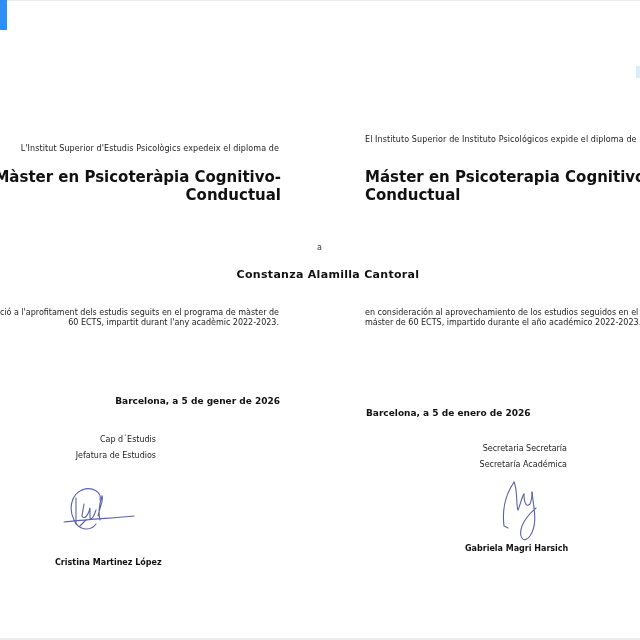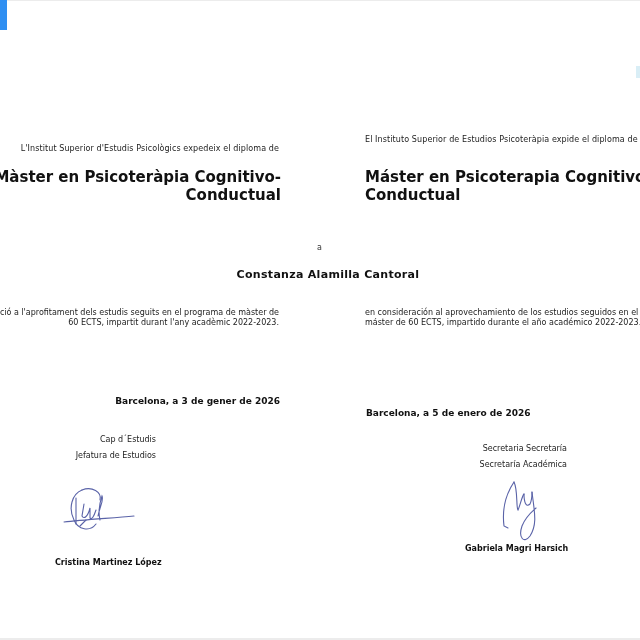--- a/index.html
+++ b/index.html
@@ -86,42 +86,42 @@
 <div class="abs title" style="right:359px; top:168px; text-align:right;">
   <div>Màster en Psicoteràpia Cognitivo-</div>
   <div>Conductual</div>
 </div>
 
 <div class="abs body-text" style="right:361px; top:308px; text-align:right;">
   <div>En consideració a l'aprofitament dels estudis seguits en el programa de màster de</div>
   <div>60 ECTS, impartit durant l'any acadèmic 2022-2023.</div>
 </div>
 
-<div class="abs date" style="right:360px; top:396px;">Barcelona, a 3 de gener de 2026</div>
+<div class="abs date" style="right:360px; top:396px;">Barcelona, a 5 de gener de 2026</div>
 
 <div class="abs role" style="left:56px; width:100px; top:432px; text-align:right;">
   <div>Cap d´Estudis</div>
   <div class="it">Jefatura de Estudios</div>
 </div>
 
 <div class="abs sig" style="left:62px; top:486px;">
   <svg width="74" height="50" viewBox="0 0 74 50" fill="none" stroke="#5a63a8" stroke-width="1.1" stroke-linecap="round">
     <path d="M20 4 C10 8 6 22 12 34 C16 44 28 46 34 38"></path>
     <path d="M20 4 C30 0 40 6 38 14"></path>
     <path d="M14 12 L14 38"></path>
     <path d="M22 18 L20 30 C22 34 26 30 28 22 L28 32 C30 34 32 30 34 24"></path>
     <path d="M36 30 C38 20 42 14 40 10 C38 16 36 26 38 34"></path>
     <path d="M2 36 C20 34 50 32 72 30"></path>
     <path d="M18 40 L24 34"></path>
   </svg>
 </div>
 
 <div class="abs signer" style="left:35px; top:558px;margin-left:20px;">Cristina Martinez López</div>
 
-<div class="abs intro" style="left:365px; top:135px;">El Instituto Superior de Estudios Psicoteràpia expide el diploma de</div>
+<div class="abs intro" style="left:365px; top:135px;">El Instituto Superior de Instituto Psicológicos expide el diploma de</div>
 
 <div class="abs title" style="left:365px; top:168px;">
   <div>Máster en Psicoterapia Cognitivo-</div>
   <div>Conductual</div>
 </div>
 
 <div class="abs body-text" style="left:365px; top:308px;">
   <div>en consideración al aprovechamiento de los estudios seguidos en el programa de</div>
   <div>máster de 60 ECTS, impartido durante el año académico 2022-2023.</div>
 </div>

